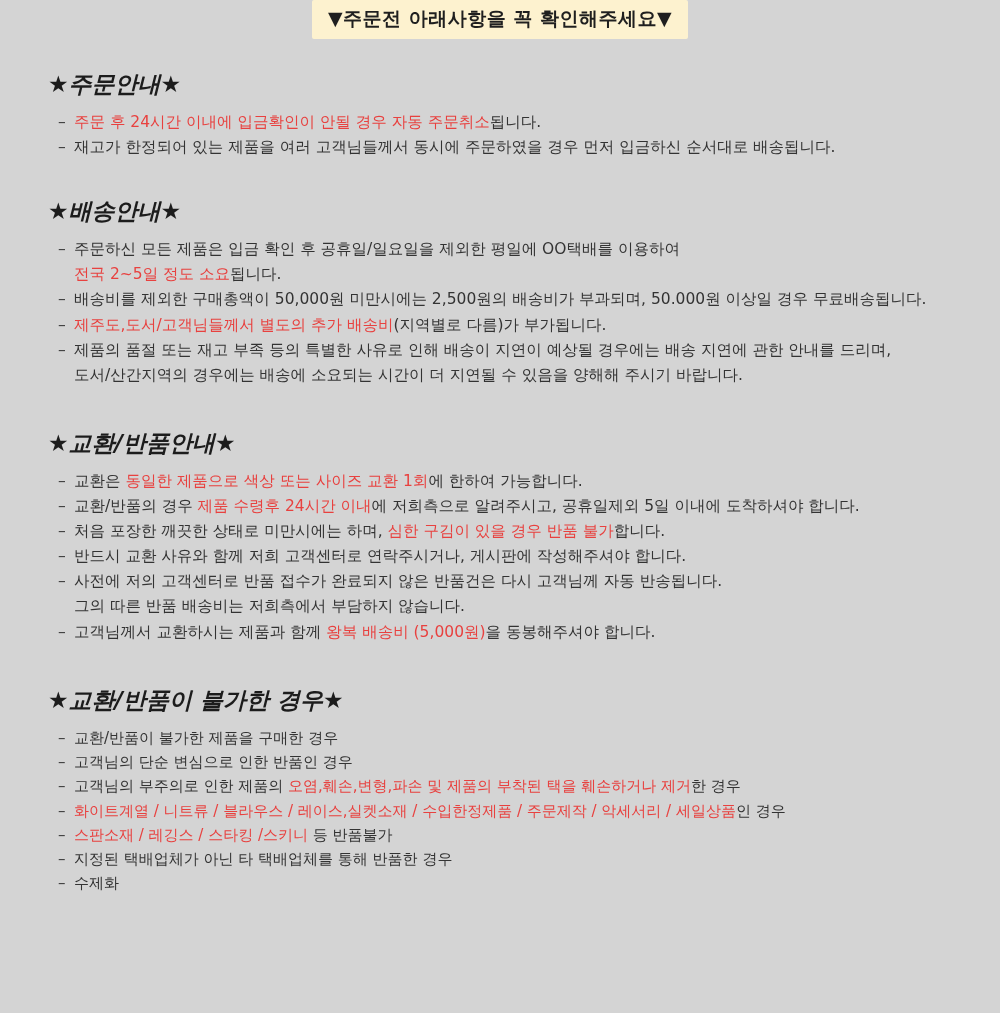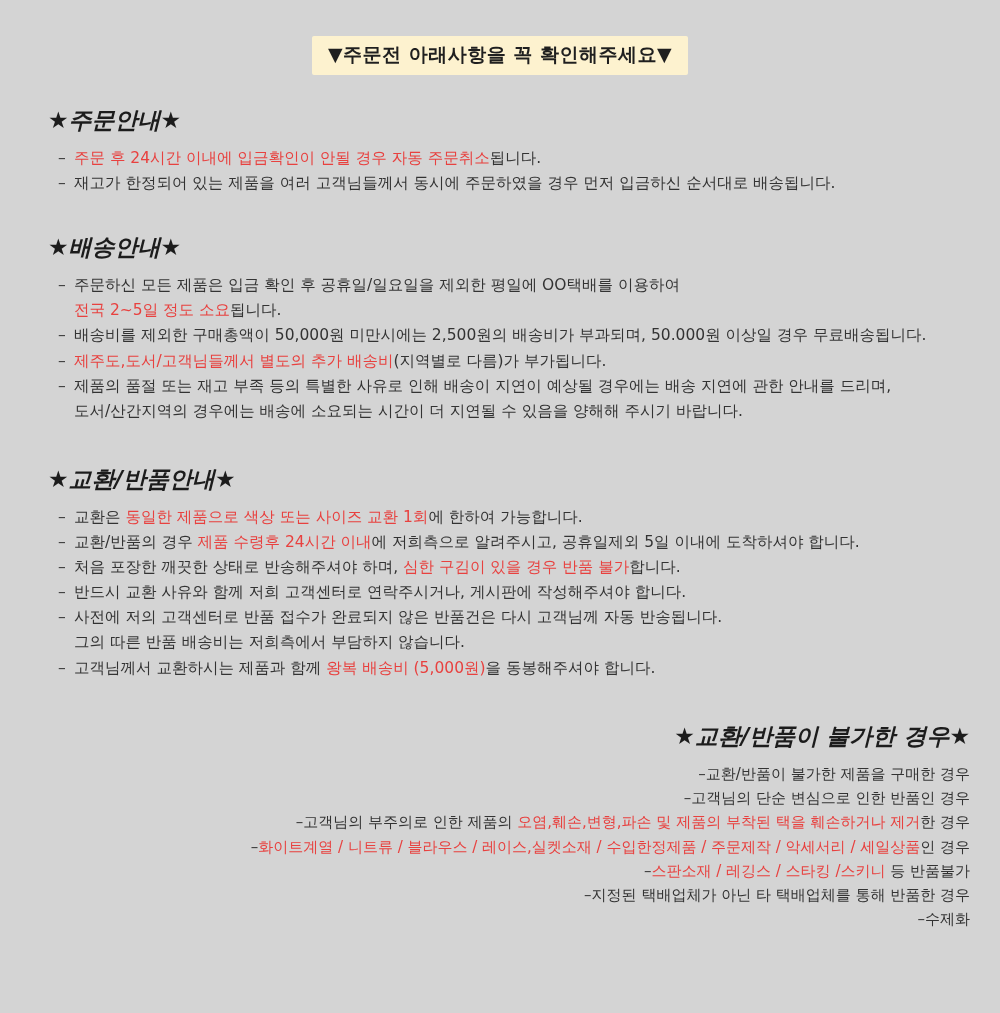--- a/index.html
+++ b/index.html
@@ -16,21 +16,20 @@
   }
   .page {
     width: 1000px;
     height: 1013px;
     position: relative;
     box-sizing: border-box;
     padding: 0 30px;
   }
   .banner-wrap {
     text-align: center;
-    padding-top: 36px;
   }
   .banner {
     display: inline-block;
     background: #fdf2cf;
     color: #1f1f1f;
     font-size: 19px;
     font-weight: bold;
     letter-spacing: 0.5px;
     padding: 6px 16px 7px 16px;
     border-radius: 2px;
@@ -66,21 +65,21 @@
     color: #333333;
     white-space: nowrap;
   }
   .r {
     color: #e8413f;
     margin-top: 36px;
   }
   .sec1 { margin-top: 30px; }
   .sec2 { margin-top: 36px; }
   .sec3 { margin-top: 40px; }
-  .sec4 { margin-top: 40px; text-align: right; }
+  .sec4 { margin-top: 40px; }
   .sec4 .line { font-size: 15px; }
 </style>
 </head>
 <body>
 
 <div class="page">
 
   <div class="banner-wrap">
     <div class="banner">▼주문전 아래사항을 꼭 확인해주세요▼</div>
   </div>
@@ -103,21 +102,21 @@
         <div class="line"><span class="dash">–</span><span>제품의 품절 또는 재고 부족 등의 특별한 사유로 인해 배송이 지연이 예상될 경우에는 배송 지연에 관한 안내를 드리며,</span></div>
         <div class="sub"><span>도서/산간지역의 경우에는 배송에 소요되는 시간이 더 지연될 수 있음을 양해해 주시기 바랍니다.</span></div>
       </div>
   </div>
 
   <div class="section sec3">
     <h2 class="section-title">★교환/반품안내★</h2>
     <div class="section-lines">
         <div class="line"><span class="dash">–</span><span>교환은 </span><span class="r">동일한 제품으로 색상 또는 사이즈 교환 1회</span><span>에 한하여 가능합니다.</span></div>
         <div class="line"><span class="dash">–</span><span>교환/반품의 경우 </span><span class="r">제품 수령후 24시간 이내</span><span>에 저희측으로 알려주시고, 공휴일제외 5일 이내에 도착하셔야 합니다.</span></div>
-        <div class="line"><span class="dash">–</span><span>처음 포장한 깨끗한 상태로 반송해주셔야 하며, </span><span class="r">심한 구김이 있을 경우 반품 불가</span><span>합니다.</span></div>
+        <div class="line"><span class="dash">–</span><span>처음 포장한 깨끗한 상태로 미만시에는 하며, </span><span class="r">심한 구김이 있을 경우 반품 불가</span><span>합니다.</span></div>
         <div class="line"><span class="dash">–</span><span>반드시 교환 사유와 함께 저희 고객센터로 연락주시거나, 게시판에 작성해주셔야 합니다.</span></div>
         <div class="line"><span class="dash">–</span><span>사전에 저의 고객센터로 반품 접수가 완료되지 않은 반품건은 다시 고객님께 자동 반송됩니다.</span></div>
         <div class="sub"><span>그의 따른 반품 배송비는 저희측에서 부담하지 않습니다.</span></div>
         <div class="line"><span class="dash">–</span><span>고객님께서 교환하시는 제품과 함께 </span><span class="r">왕복 배송비 (5,000원)</span><span>을 동봉해주셔야 합니다.</span></div>
       </div>
   </div>
 
   <div class="section sec4">
     <h2 class="section-title">★교환/반품이 불가한 경우★</h2>
     <div class="section-lines">

